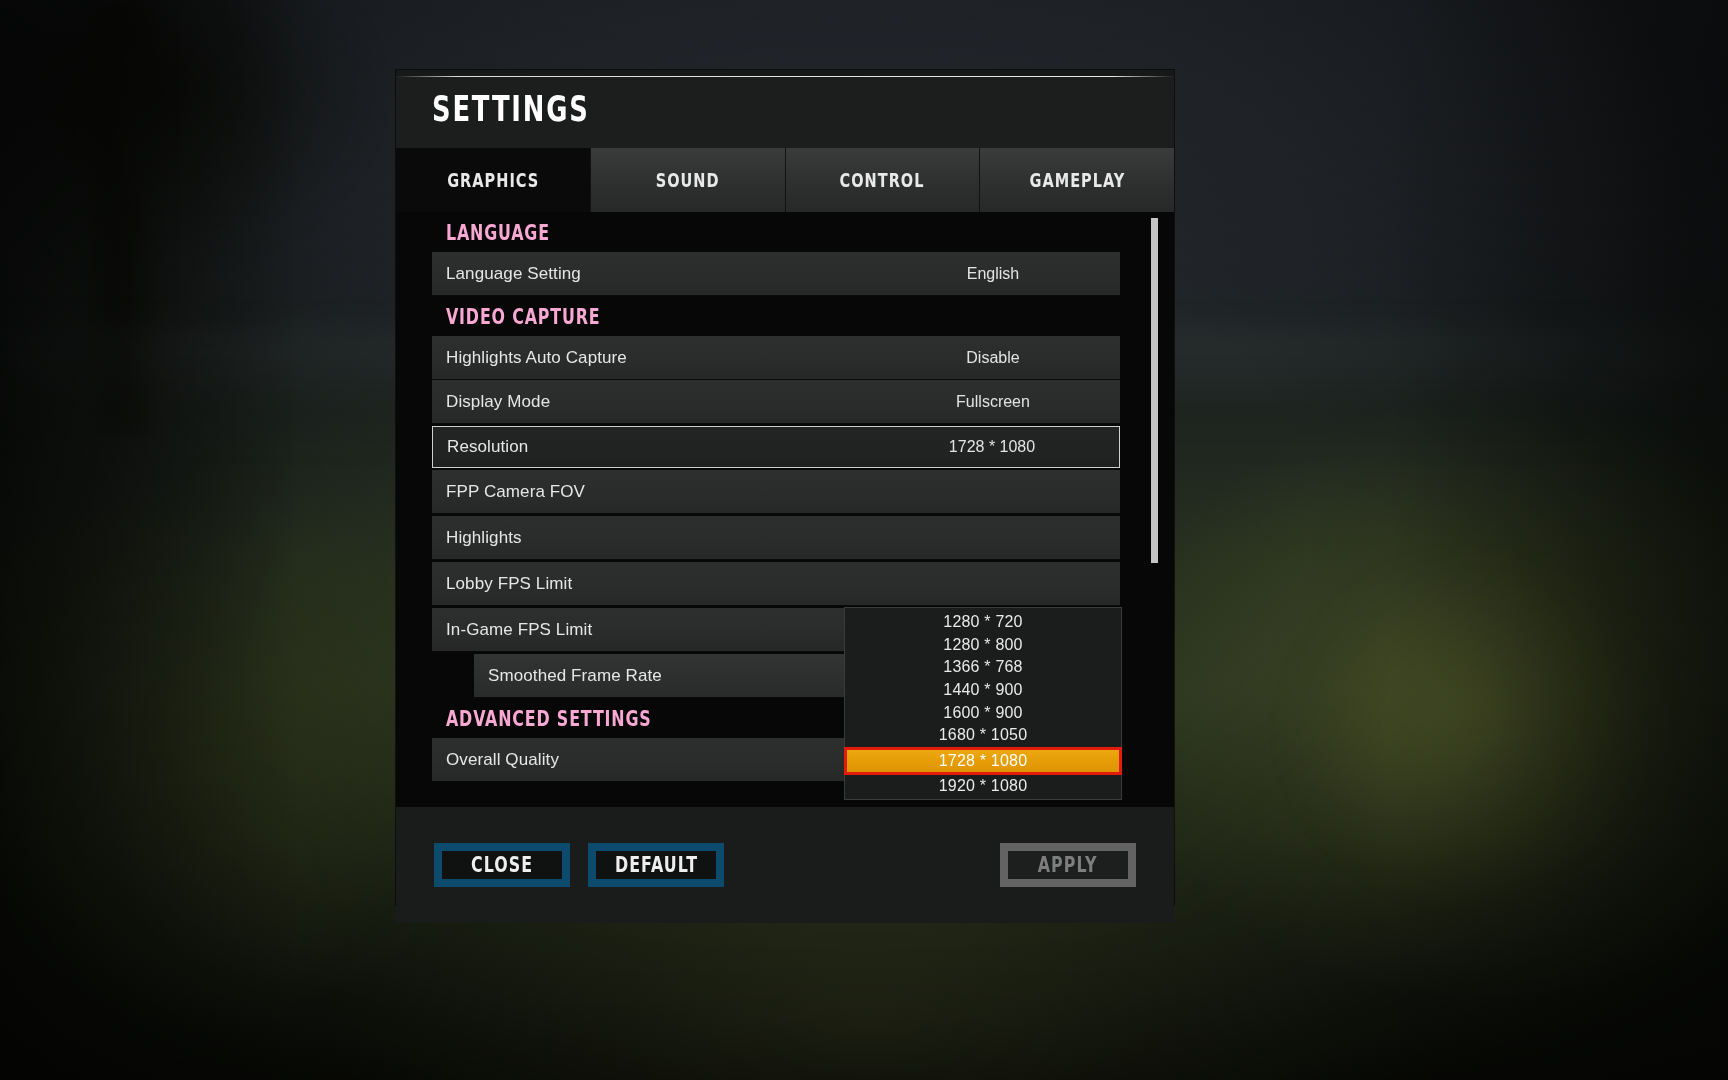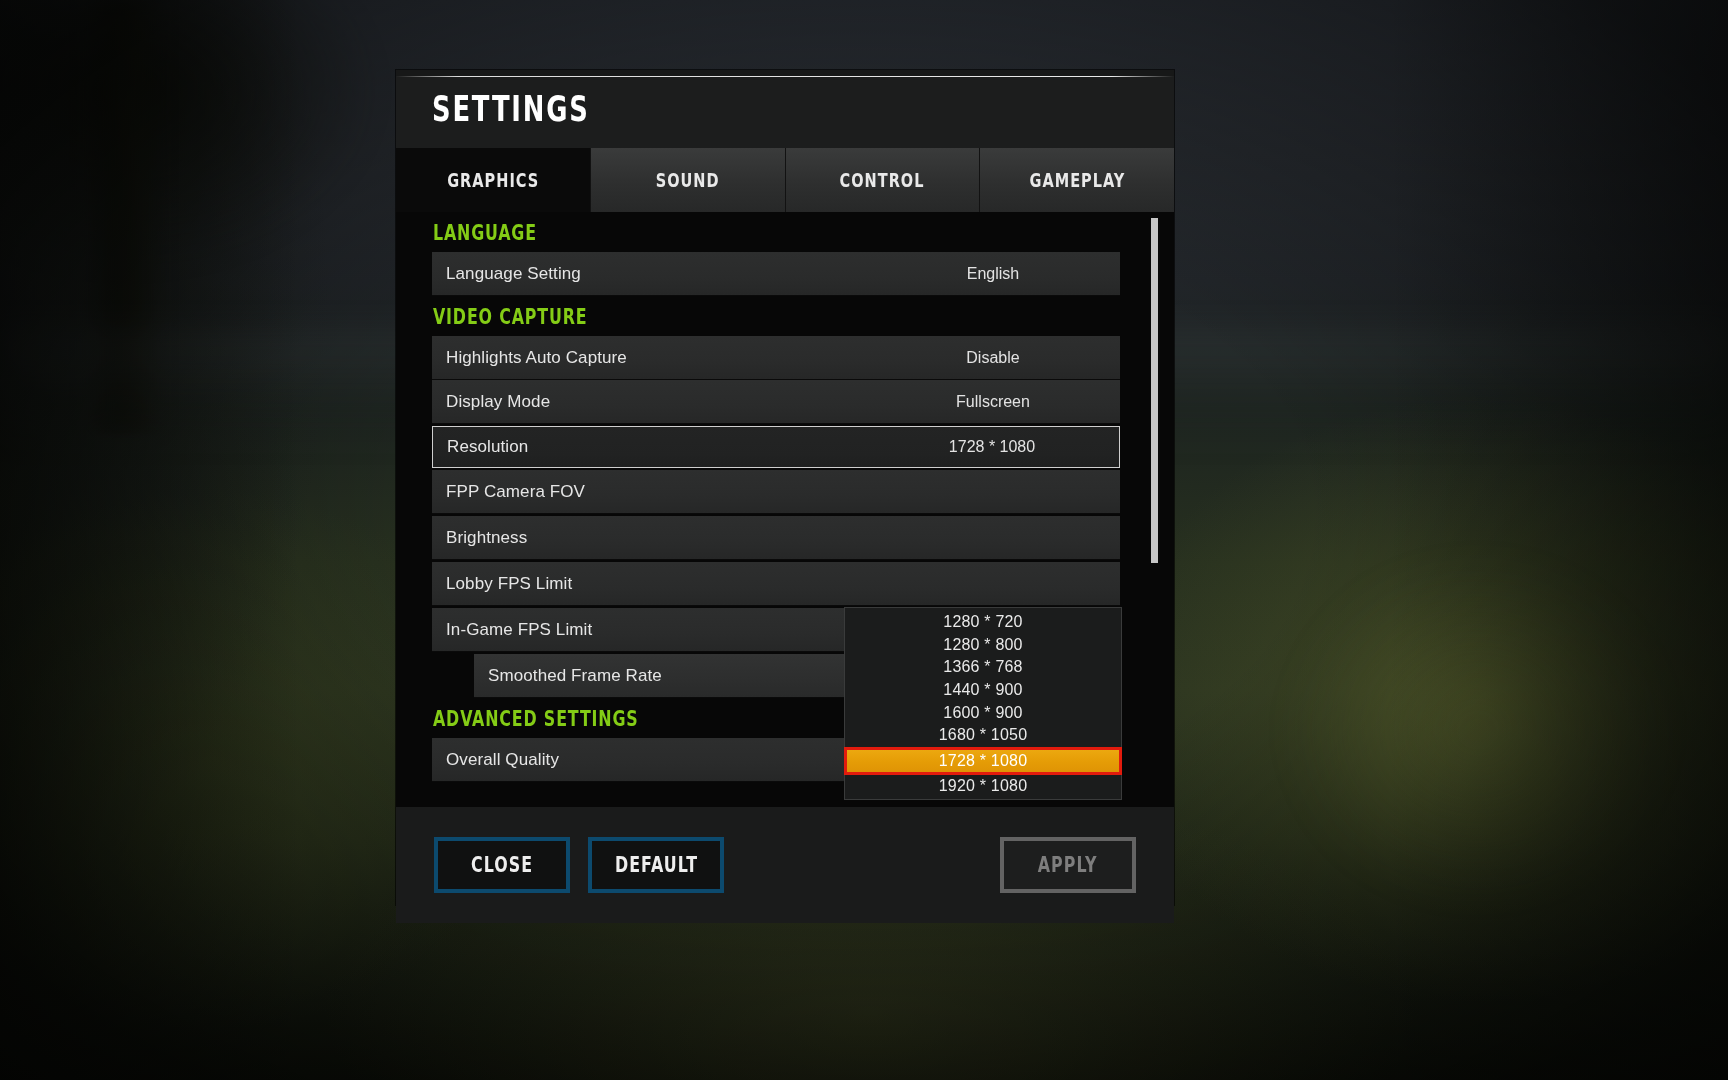--- a/index.html
+++ b/index.html
@@ -131,22 +131,22 @@
     position: absolute;
     left: 0; top: 0; right: 0;
     padding: 0;
   }
 
   .section-head {
     font-family: "DejaVu Sans Condensed", "Liberation Sans Narrow", "Liberation Sans", sans-serif;
     font-size: 21px;
     font-weight: bold;
     letter-spacing: 1px;
-    color: #84cc16;
-    padding: 9px 0 7px 37px;
+    color: #f9a8d4;
+    padding: 9px 0 7px 50px;
     background: #070707;
   }
   .section-head span { display: inline-block; transform: scaleX(0.84); transform-origin: left center; }
 
   .row {
     position: relative;
     margin: 0 54px 0 36px;
     height: 44px;
     background: linear-gradient(180deg, #2d2e2e 0%, #2a2b2b 60%, #262727 100%);
     display: flex;
@@ -233,27 +233,27 @@
   
   .footer {
     position: relative;
     height: 116px;
     background: #1a1b1b;
     display: flex;
     align-items: center;
     padding: 0 38px;
   }
   .btn {
-    height: 56px;
+    height: 44px;
     min-width: 136px;
     display: flex;
     align-items: center;
     justify-content: center;
     background: #101111;
-    border: 4px solid #0c4a6e;
+    border: 8px solid #0c4a6e;
     font-family: "DejaVu Sans Condensed", "Liberation Sans Narrow", "Liberation Sans", sans-serif;
     font-size: 21px;
     font-weight: bold;
     letter-spacing: 1.3px;
     color: #eeeeee;
     cursor: pointer;
   }
   .btn span { display: block; transform: scaleX(0.84); transform-origin: center; }
   .btn + .btn { margin-left: 18px; }
   .btn.disabled {
@@ -326,21 +326,21 @@
       </div>
       <div class="row focused gap">
         <div class="row-label">Resolution</div>
         <div class="row-value">1728 * 1080</div>
       </div>
       <div class="row gap">
         <div class="row-label">FPP Camera FOV</div>
         <div class="row-value"></div>
       </div>
       <div class="row gap">
-        <div class="row-label">Brightness</div>
+        <div class="row-label">Highlights</div>
         <div class="row-value"></div>
       </div>
       <div class="row gap">
         <div class="row-label">Lobby FPS Limit</div>
         <div class="row-value"></div>
       </div>
       <div class="row gap">
         <div class="row-label">In-Game FPS Limit</div>
         <div class="row-value"></div>
       </div>

